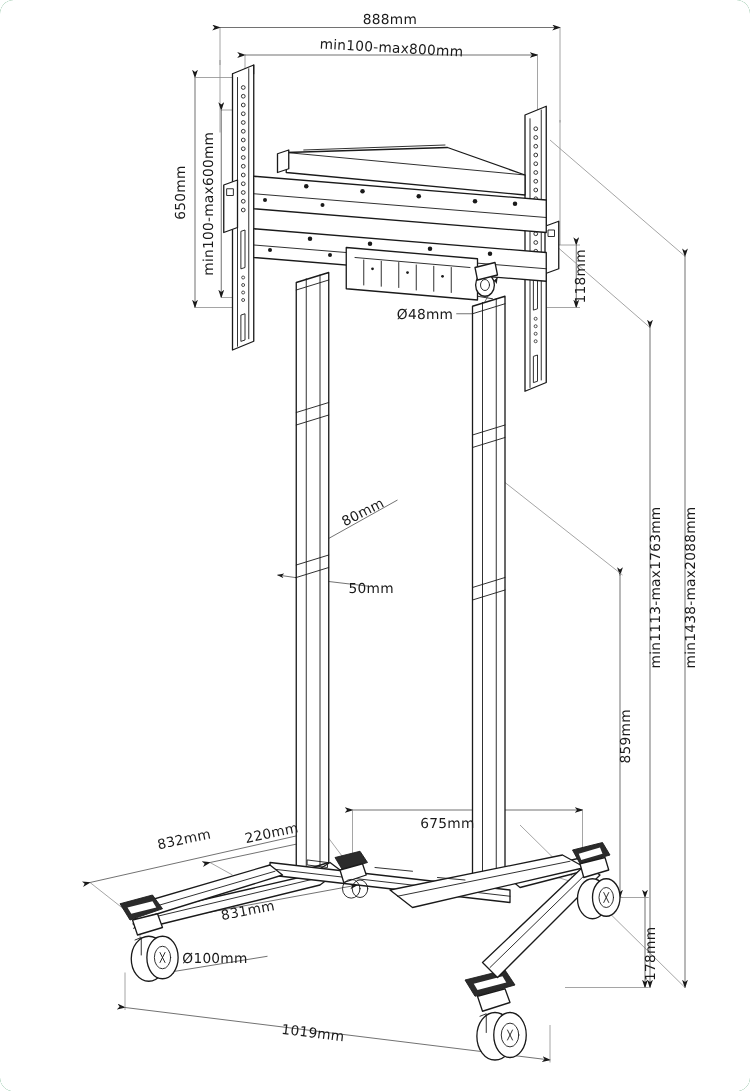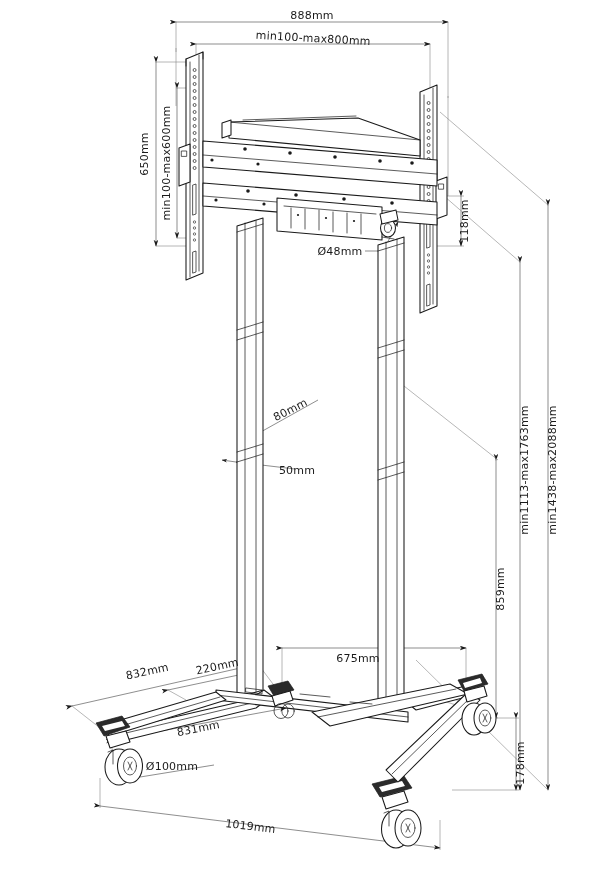--- a/index.html
+++ b/index.html
@@ -6,20 +6,21 @@
   html,body{margin:0;padding:0;background:#ffffff;}
   body{
     font-family:"DejaVu Sans","Liberation Sans",sans-serif;
     -webkit-font-smoothing:antialiased;
   }
   #stage{
     position:relative;
     width:600px;height:873px;
     background:#15803d;
     overflow:hidden;
+    border-radius:11px;
   }
   #stage svg{display:block;position:absolute;top:0;left:0;}
   .dimtext{
     font-family:"DejaVu Sans","Liberation Sans",sans-serif;
     font-size:11px;
     fill:#1a1a1a;
     letter-spacing:0.2px;
   }
 </style>
 </head>

